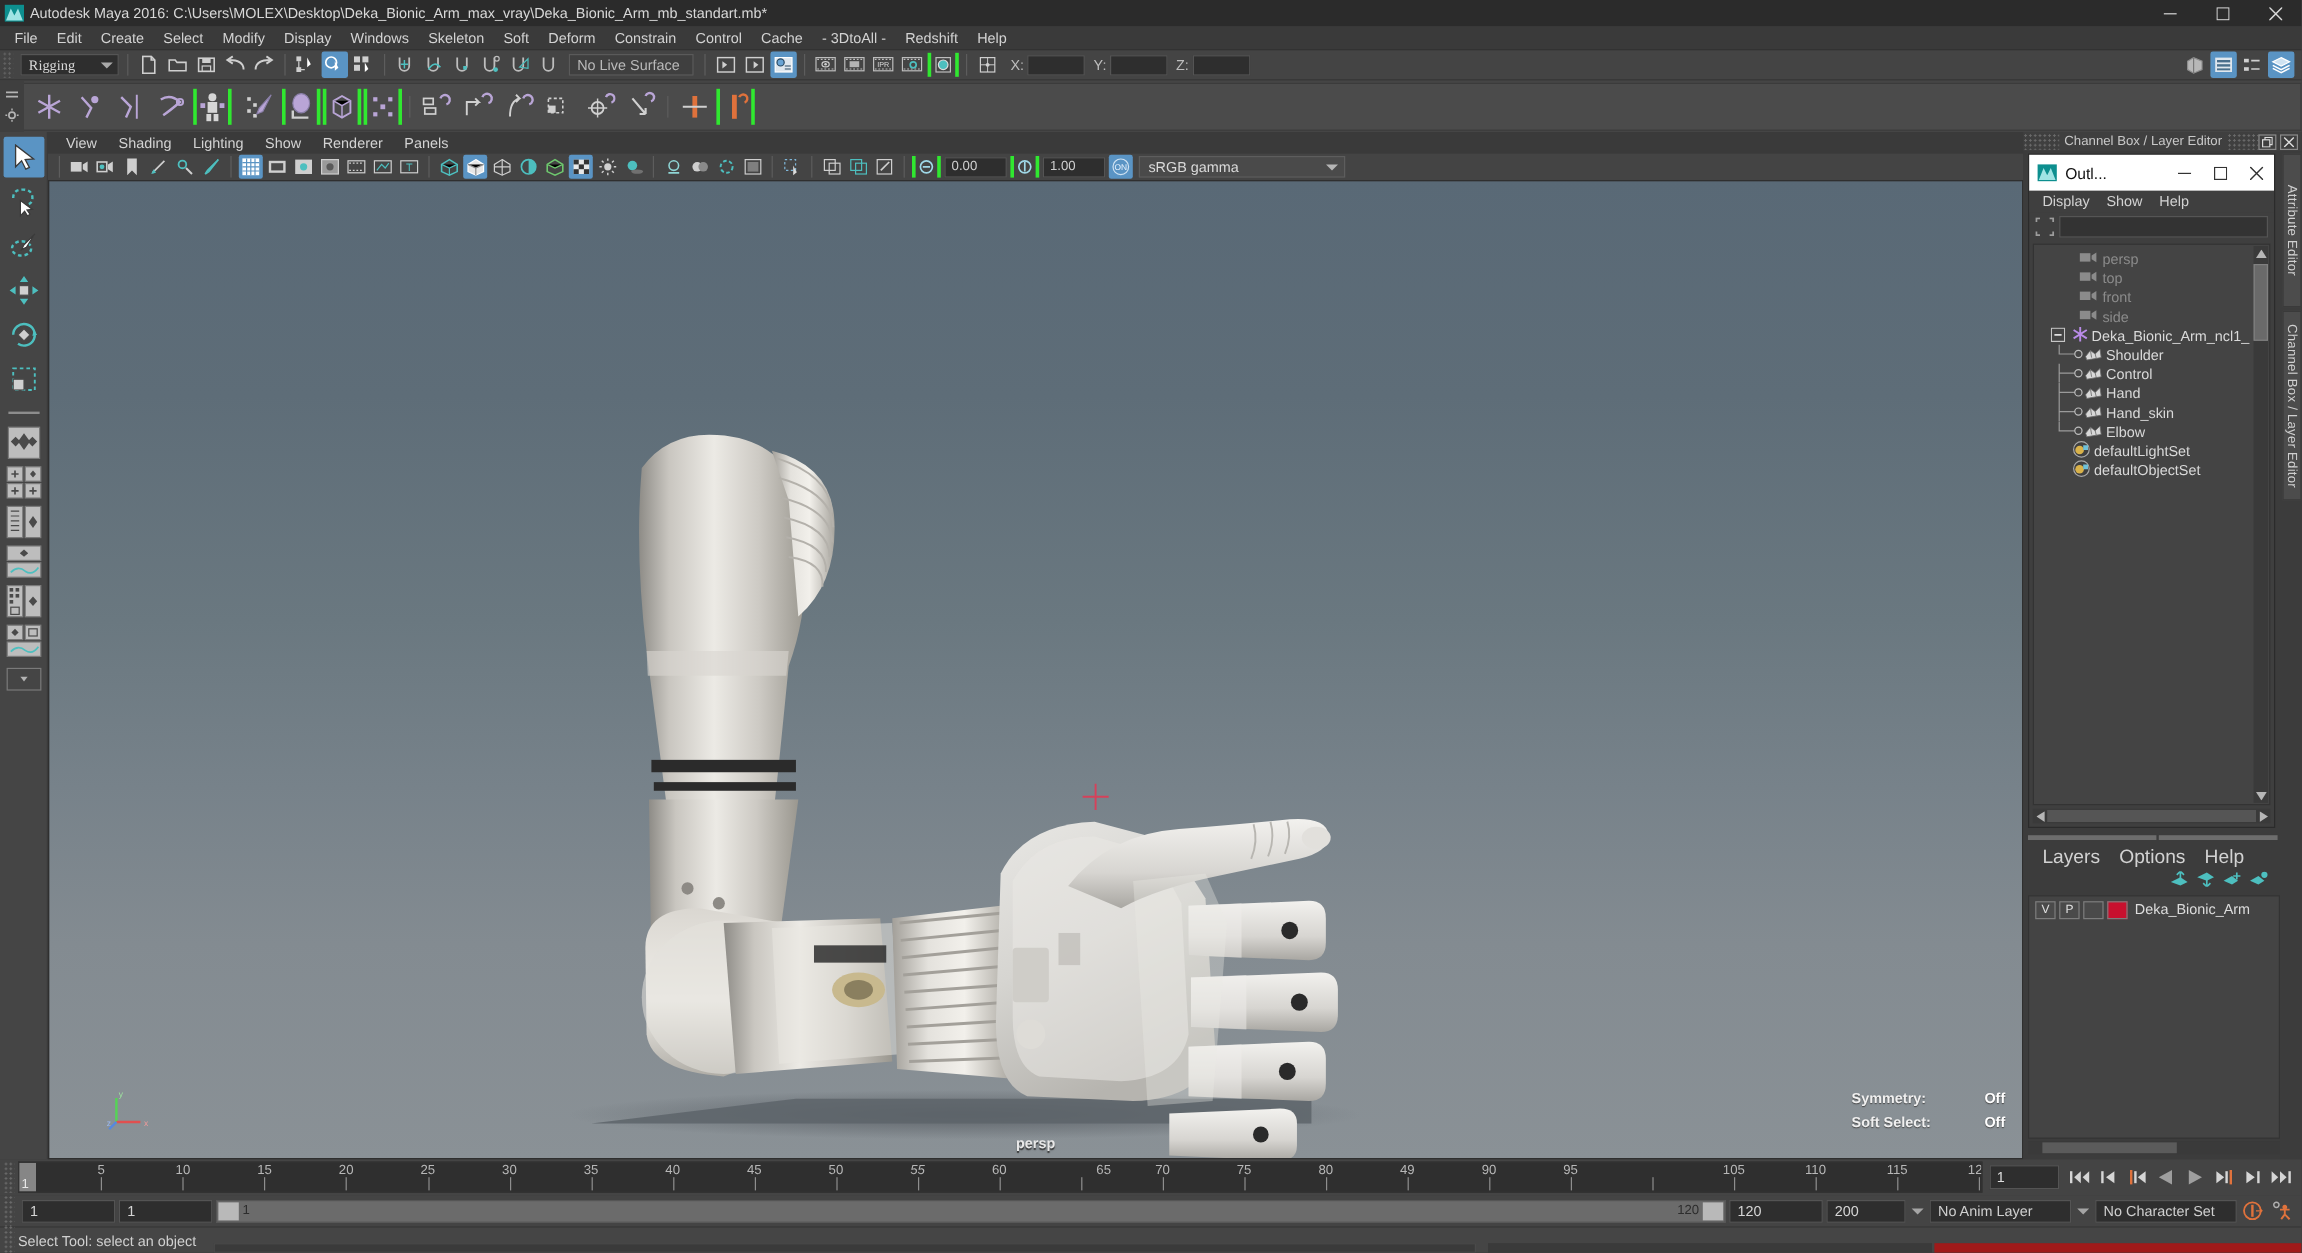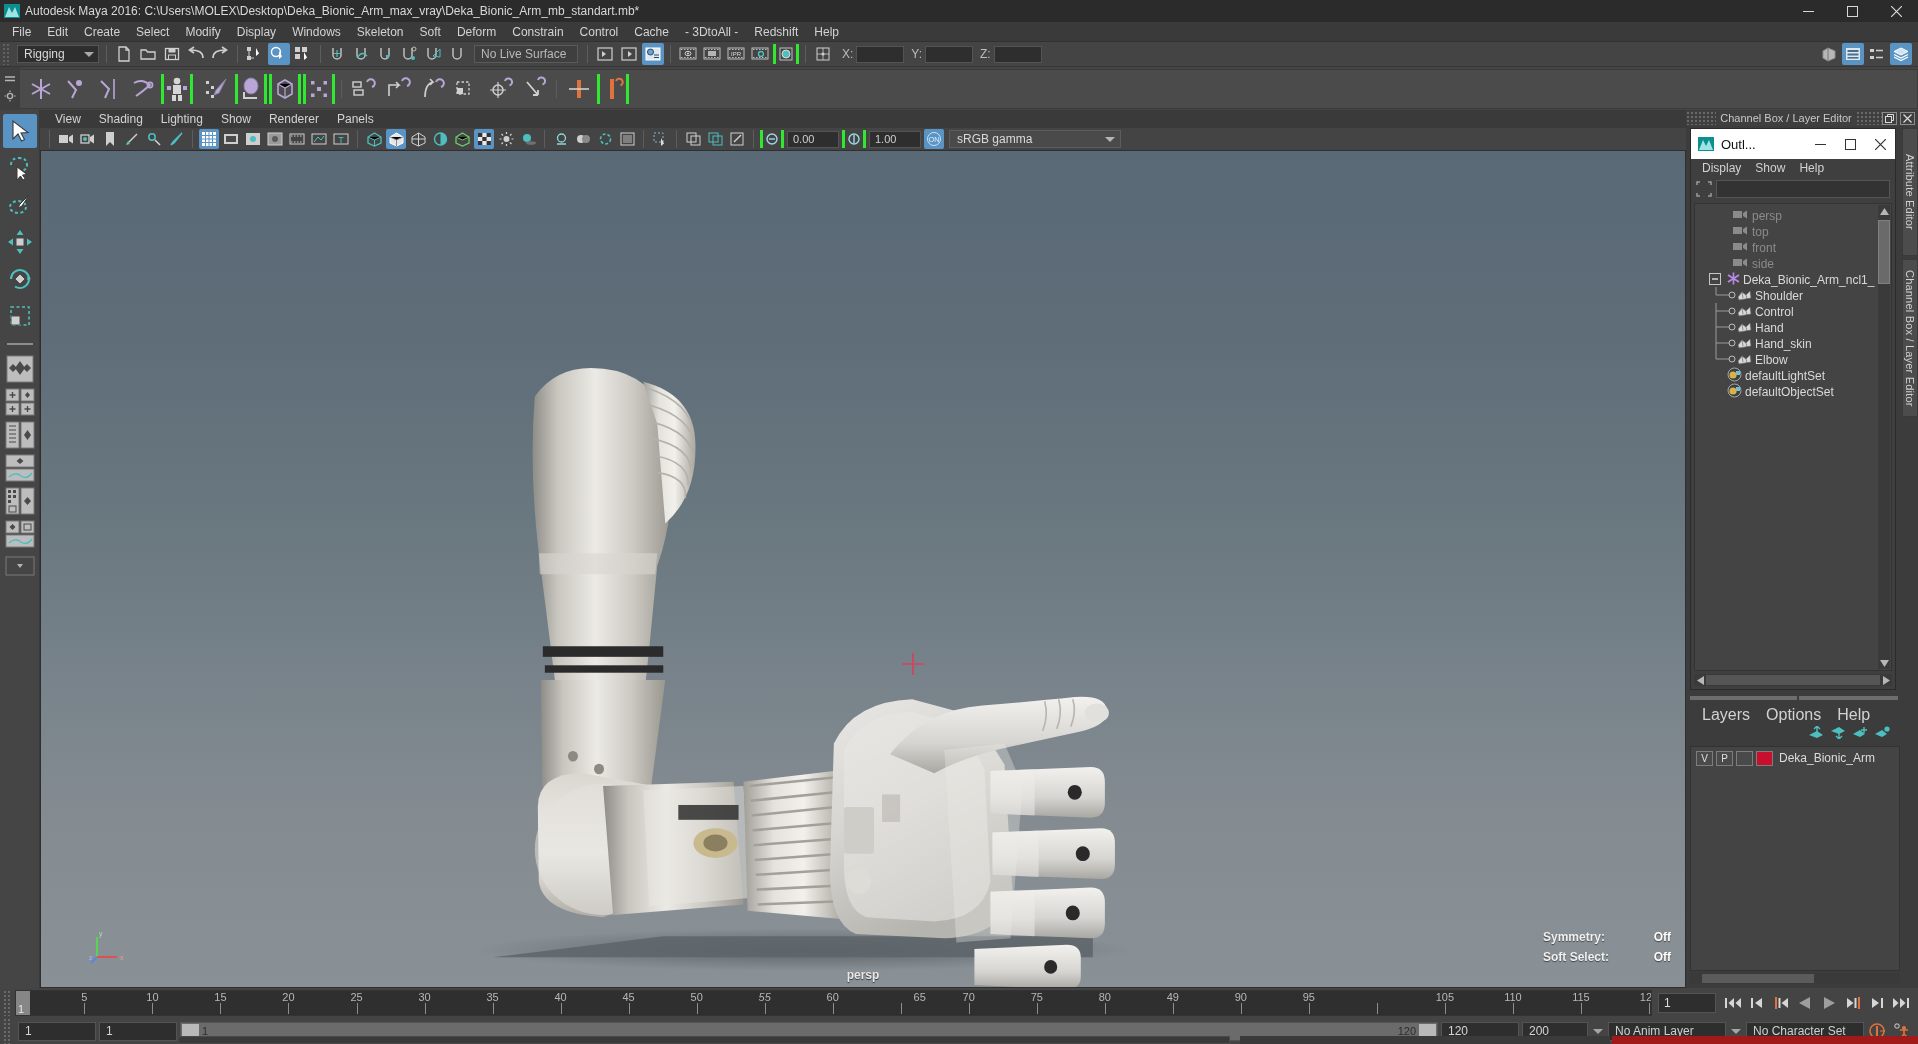--- a/index.html
+++ b/index.html
@@ -21,21 +21,21 @@
   .tb-btns { display:flex; height:22px; }
   .tb-btn { width:44px; height:22px; display:flex; align-items:center; justify-content:center; color:#d0d0d0; }
 
   
   .menubar { height:20px; background:#3a3a3a; display:flex; align-items:center; flex:0 0 20px; padding-left:4px; border-bottom:1px solid #313131;}
   .menu-item { padding:2px 8px; font-size:12px; color:#d3d3d3; line-height:16px; white-space:nowrap; }
 
   
   .statusline { height:24px; background:#444; display:flex; align-items:center; flex:0 0 24px; padding-left:2px; }
   .gripper { width:9px; height:22px; background-image:radial-gradient(#6a6a6a 1px, transparent 1px); background-size:4px 4px; opacity:.8; flex:0 0 9px; }
-  .combo { height:18px; background:#2e2e2e; border:1px solid #555; display:flex; align-items:center; margin:0 2px 0 6px; color:#d8d8d8; font-size:12px; padding-left:6px; }
+  .combo { height:18px; background:#2e2e2e; border:1px solid #555; display:flex; align-items:center; margin:0 2px 0 6px; color:#d8d8d8; font-size:12px; padding-left:6px;font-family:Liberation Serif, serif; }
   .combo .caret { margin-left:auto; margin-right:4px; border-left:5px solid transparent; border-right:5px solid transparent; border-top:5px solid #a9a9a9;}
   .tbtn { width:22px; height:22px; display:flex; align-items:center; justify-content:center; margin:0 1px; }
   .tbtn.on { background:#5a94c4; border-radius:2px; }
   .sep { width:1px; height:18px; background:#5d5d5d; margin:0 5px; flex:0 0 1px; }
   .sep2 { width:6px; flex:0 0 6px; }
   .livefield { width:104px; height:18px; background:#3f3f3f; border:1px solid #5a5a5a; color:#b9b9b9; font-size:12px; line-height:16px; padding-left:6px; margin:0 4px; }
   .xyzlabel { font-size:12px; color:#bdbdbd; margin:0 3px 0 7px; }
   .xyzfield { width:48px; height:17px; background:#2e2e2e; border:1px solid #545454; }
 
   
@@ -1498,17 +1498,21 @@
     <div class="cmdico">
       <svg width="20" height="18" viewBox="0 0 20 18">
           <path d="M11 4 a2 2 0 1 0 0.01 0" fill="#e0723c"></path>
           <path d="M11 7 L11 12 L8 16 M11 12 L15 16 M7 8 L15 8" stroke="#e0723c" stroke-width="1.6" fill="none"></path>
           <circle cx="4" cy="4" r="2.2" fill="none" stroke="#b0b0b0" stroke-width="1.2"></circle>
         </svg>
     </div>
   </div>
 
 
+  <div class="helprow">
+    <div class="tgrip"></div>
+    <div class="helptxt">Select Tool: select an object</div>
+  </div>
 
   <div class="helpbar"></div>
   <div class="helpbar2"></div>
   <div class="helpbar3"></div>
 </div>
 
 </body></html>

